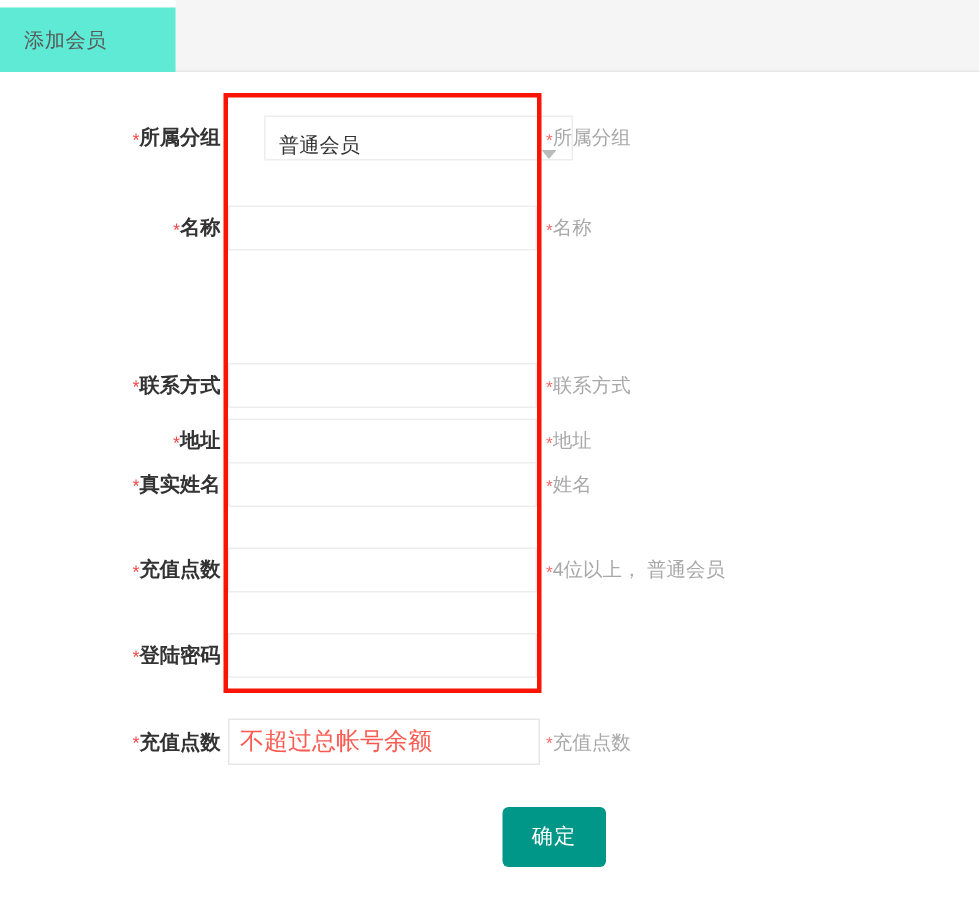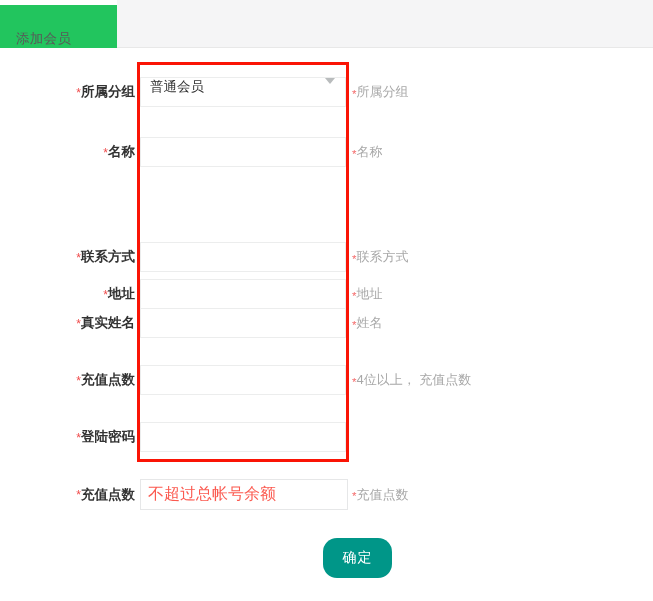--- a/index.html
+++ b/index.html
@@ -30,38 +30,38 @@
     left: 0; top: 0;
     width: 117px;
     height: 5px;
     background: #ffffff;
   }
   .tab {
     position: absolute;
     left: 0; top: 5px;
     width: 117px;
     height: 43px;
-    background: #22c55e;
+    background: #5eead4;
     box-sizing: border-box;
     display: flex;
-    align-items: flex-end;
+    align-items: center;
     cursor: default;
   }
   .tab-label {
     padding-left: 16px;
     font-size: 13.5px;
     color: #595959;
     letter-spacing: .3px;
     white-space: nowrap;
   }
 
   
   .form {
     position: absolute;
-    left: 0;
+    left: 12px;
     top: 48px;
     width: 586px;
     height: 553px;
     background: #ffffff;
   }
 
   
   .red-box {
     position: absolute;
     left: 137px;
@@ -105,23 +105,24 @@
     position: absolute;
     left: 140px;
     width: 206px;
     height: 30px;
     box-sizing: border-box;
     border: 1px solid #eceded;
     background: #ffffff;
   }
   .field.select {
     display: flex;
-    align-items: flex-start;
+    align-items: flex-end;
     padding: 0 8px 0 9px;
     cursor: pointer;
+    margin-left: 24px;
   }
   .select-value {
     font-size: 13.5px;
     color: #333333;
     flex: 1;
     white-space: nowrap;
   }
   .caret {
     width: 0;
     height: 0;
@@ -184,21 +185,21 @@
   .points-field input.txt::placeholder { color: #fb5a50; opacity: 1; }
 
   
   .submit {
     position: absolute;
     left: 323px;
     width: 69px;
     height: 40px;
     background: #009688;
     border: 0;
-    border-radius: 14px;
+    border-radius: 4px;
     color: #ffffff;
     font-family: inherit;
     font-size: 14px;
     letter-spacing: 1px;
     cursor: pointer;
   }
 </style>
 </head>
 <body>
 
@@ -252,21 +253,21 @@
       <input class="txt" type="text" value="" style="">
     </div>
     <div class="hint"><span class="star">*</span><span>姓名</span></div>
   </div>
 
   <div class="row" style="top:317px;">
     <div class="label"><span class="star">*</span><span>充值点数</span></div>
     <div class="field">
       <input class="txt" type="text" value="" style="">
     </div>
-    <div class="hint"><span class="star">*</span><span>4位以上，  充值点数</span></div>
+    <div class="hint"><span class="star">*</span><span>4位以上，  普通会员</span></div>
   </div>
 
   <div class="row" style="top:374px;">
     <div class="label"><span class="star">*</span><span>登陆密码</span></div>
     <div class="field">
       <input class="txt" type="text" value="" style="">
     </div>
   </div>
 
   <div class="row" style="top:431px;">

